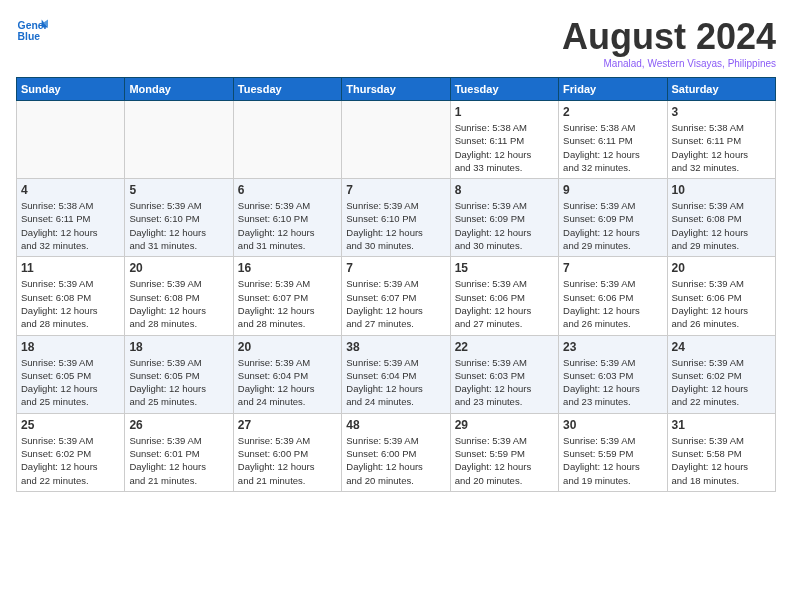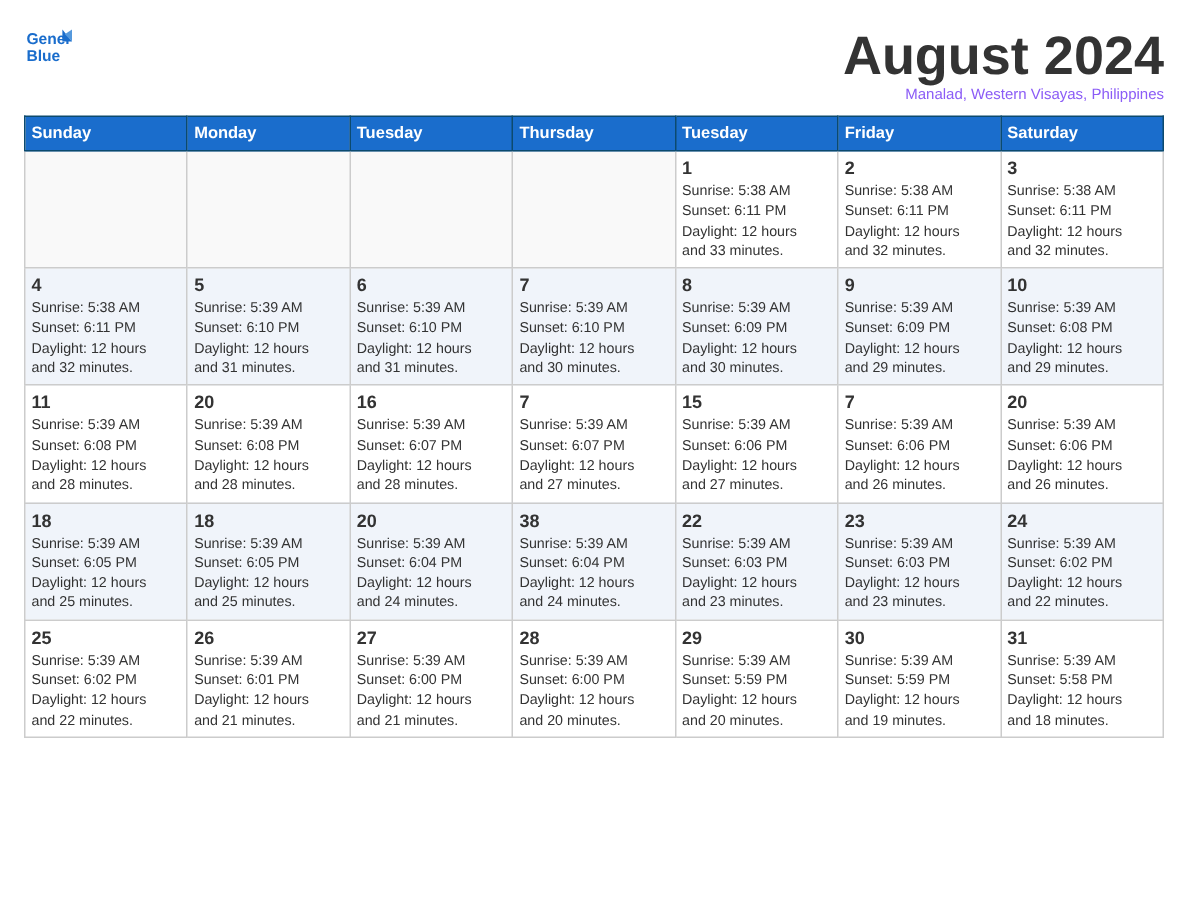--- a/index.html
+++ b/index.html
@@ -223,21 +223,21 @@
         </td>
         <td>
           <span class="day-num">26</span>
           <div class="day-info">Sunrise: 5:39 AM<br>Sunset: 6:01 PM<br>Daylight: 12 hours<br>and 21 minutes.</div>
         </td>
         <td>
           <span class="day-num">27</span>
           <div class="day-info">Sunrise: 5:39 AM<br>Sunset: 6:00 PM<br>Daylight: 12 hours<br>and 21 minutes.</div>
         </td>
         <td>
-          <span class="day-num">28</span>
+          <span class="day-num">48</span>
           <div class="day-info">Sunrise: 5:39 AM<br>Sunset: 6:00 PM<br>Daylight: 12 hours<br>and 20 minutes.</div>
         </td>
         <td>
           <span class="day-num">29</span>
           <div class="day-info">Sunrise: 5:39 AM<br>Sunset: 5:59 PM<br>Daylight: 12 hours<br>and 20 minutes.</div>
         </td>
         <td>
           <span class="day-num">30</span>
           <div class="day-info">Sunrise: 5:39 AM<br>Sunset: 5:59 PM<br>Daylight: 12 hours<br>and 19 minutes.</div>
         </td>

